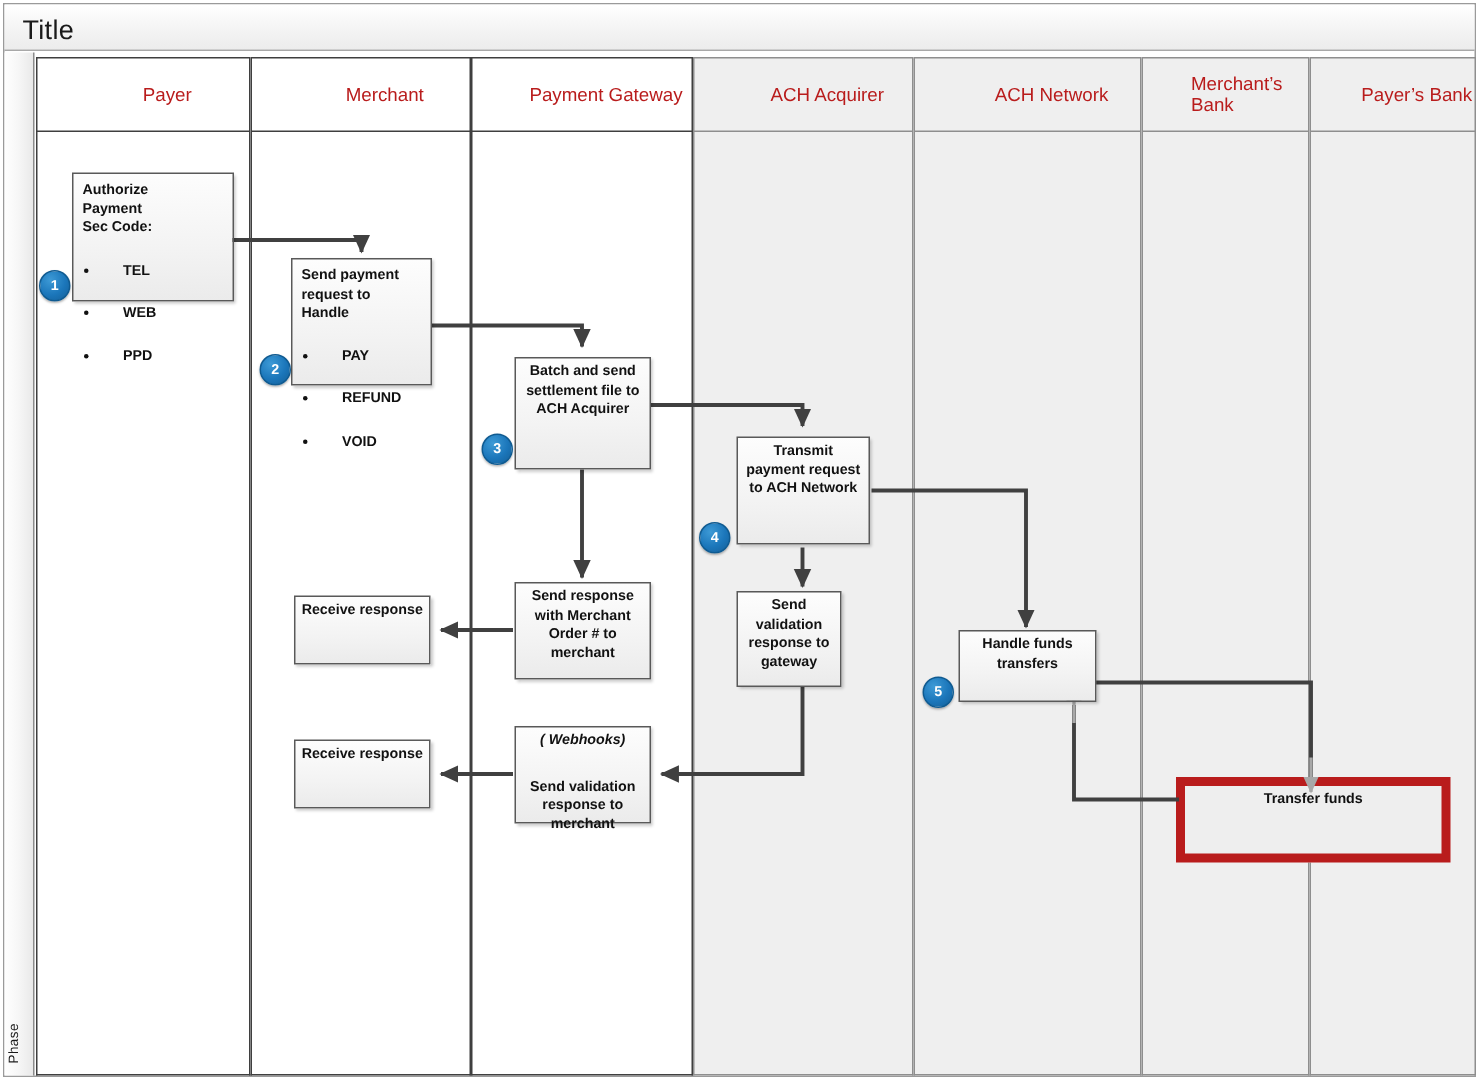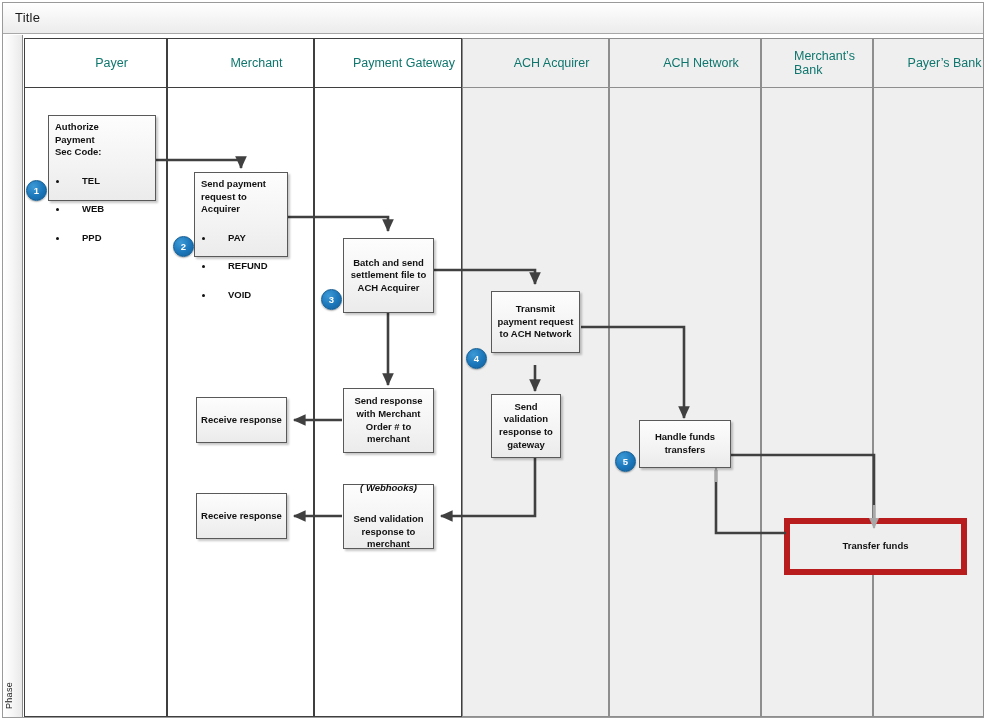--- a/index.html
+++ b/index.html
@@ -33,21 +33,21 @@
     position: absolute;
     left: 3px; top: 3px;
     width: 980px; height: 31px;
     background: linear-gradient(to bottom, #ffffff 0%, #f4f4f4 55%, #ececec 100%);
     border-bottom: 1px solid #a8a8a8;
     box-sizing: border-box;
   }
   .title-text {
     position: absolute;
     left: 12px; top: 7px;
-    font-size: 13px;
+    font-size: 18px;
     color: #1a1a1a;
     letter-spacing: .2px;
   }
 
   
   .phase-strip {
     position: absolute;
     left: 3px; top: 35px;
     width: 20px; height: 682px;
     background: linear-gradient(to right, #ffffff 0%, #f6f6f6 50%, #e9e9e9 100%);
@@ -77,21 +77,21 @@
   .lane .lane-header {
     position: absolute;
     left: 0; top: 0;
     right: 0;
     height: 50px;
     box-sizing: border-box;
     display: flex;
     align-items: center;
     justify-content: center;
     font-size: 12.5px;
-    color: #0f766e;
+    color: #b91c1c;
     padding-left: 32px;
   }
   .lane .lane-body {
     position: absolute;
     left: 0; top: 50px;
     right: 0; bottom: 0;
     box-sizing: border-box;
   }
   
   .lane.white .lane-header {
@@ -117,21 +117,20 @@
   }
 
   
   .node {
     position: absolute;
     box-sizing: border-box;
     background: linear-gradient(to bottom, #fdfdfd 0%, #f3f3f3 60%, #ebebeb 100%);
     border: 1px solid #595959;
     box-shadow: 1.5px 1.5px 2px rgba(0,0,0,.22);
     display: flex;
-    align-items: center;
     justify-content: center;
     text-align: center;
     font-size: 9.5px;
     font-weight: bold;
     color: #111111;
     line-height: 1.32;
     padding: 3px 4px;
     z-index: 6;
   }
   .node.left-align {
@@ -291,36 +290,36 @@
         <li>PPD</li>
       </ul>
     </div>
   </div>
   <div class="badge" style="left:26px; top:180px;">1</div>
 
   <div class="node left-align" style="left:194px; top:172px; width:94px; height:85px;">
     <div class="node-inner">
       <div>Send payment</div>
       <div>request to</div>
-      <div>Acquirer</div>
+      <div>Handle</div>
       <ul>
         <li>PAY</li>
         <li>REFUND</li>
         <li>VOID</li>
       </ul>
     </div>
   </div>
   <div class="badge" style="left:173px; top:236px;">2</div>
 
   <div class="node" style="left:343px; top:238px; width:91px; height:75px;">
     <span>Batch and send settlement file to ACH Acquirer</span>
   </div>
   <div class="badge" style="left:321px; top:289px;">3</div>
 
-  <div class="node" style="left:491px; top:291px; width:89px; height:62px;">
+  <div class="node" style="left:491px; top:291px; width:89px; height:72px;">
     <span>Transmit payment request to ACH Network</span>
   </div>
   <div class="badge" style="left:466px; top:348px;">4</div>
 
   <div class="node" style="left:343px; top:388px; width:91px; height:65px;">
     <span>Send response with Merchant Order # to merchant</span>
   </div>
 
   <div class="node" style="left:196px; top:397px; width:91px; height:46px;">
     <span>Receive response</span>

